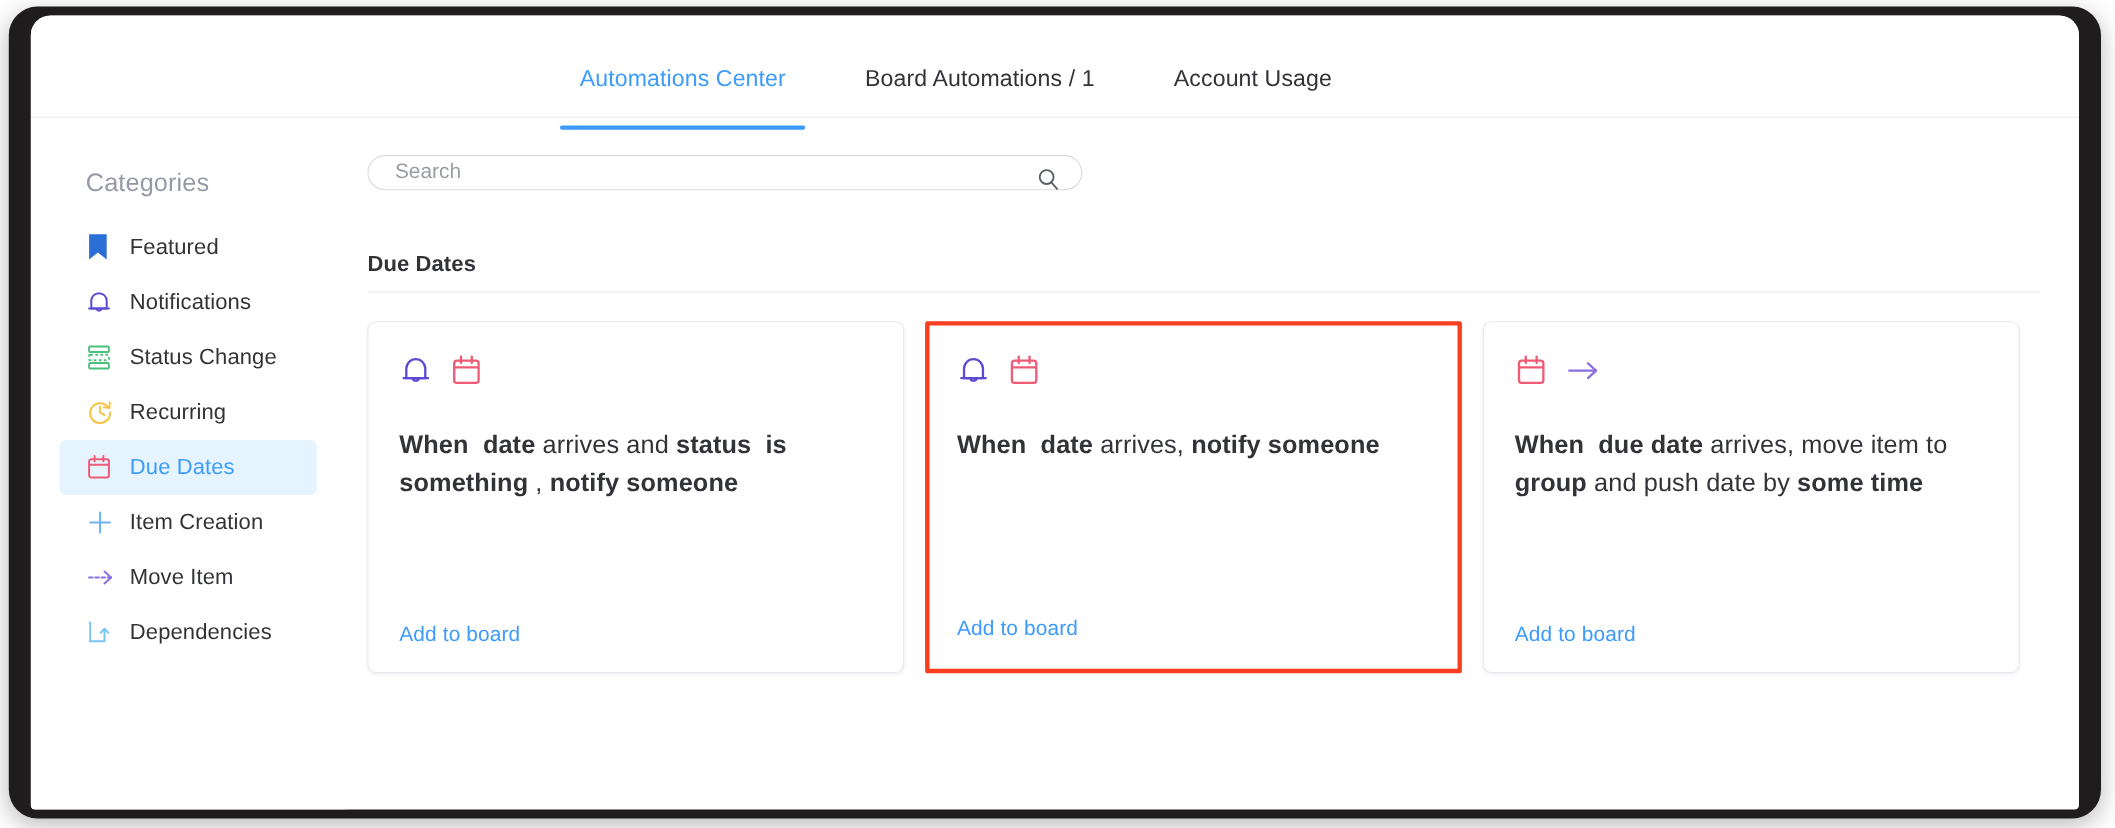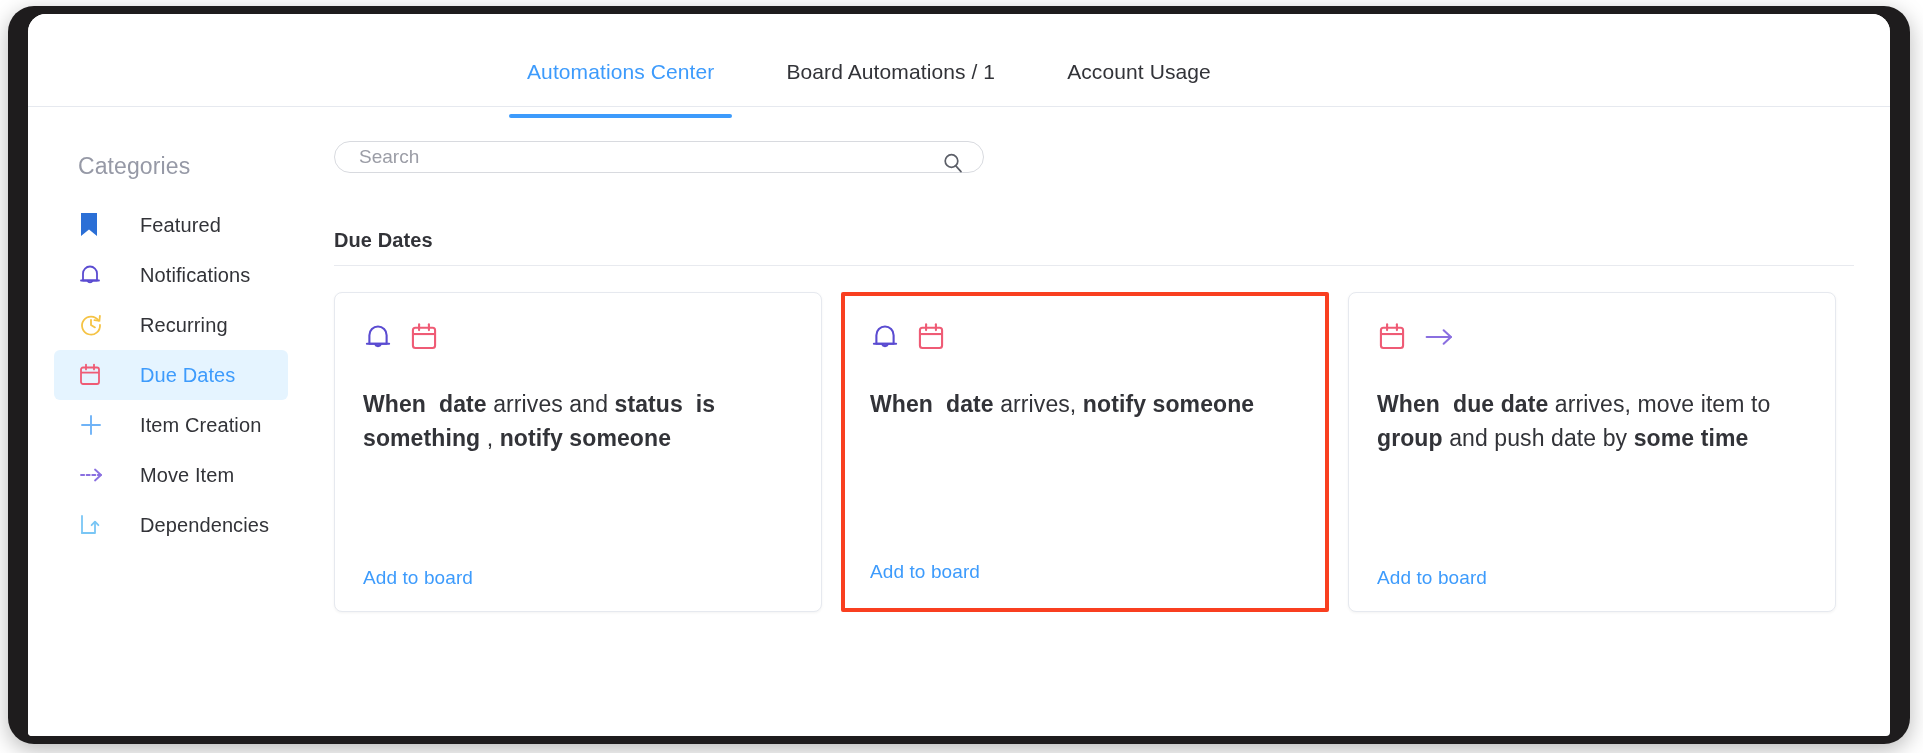--- a/index.html
+++ b/index.html
@@ -111,21 +111,21 @@
   .side-ico {
     width: 34px;
     flex: 0 0 34px;
     display: flex;
     align-items: center;
     justify-content: flex-start;
   }
   .side-label {
     font-size: 20px;
     color: #323338;
-    margin-left: 28px;
+    margin-left: 6px;
     letter-spacing: 0.1px;
     white-space: nowrap;
   }
   .side-item.active .side-label { color: #3d9bfc; }
 
   
   #main {
     flex: 1;
     padding: 34px 0 0 20px;
     position: relative;
@@ -274,20 +274,30 @@
           <span class="side-ico">
             <svg width="24" height="26" viewBox="0 0 24 26" fill="none" stroke="#5a4bd1" stroke-width="1.8">
               <path d="M5 18.5v-7a7 7 0 0 1 14 0v7z" stroke-linejoin="round"></path>
               <line x1="3" y1="18.5" x2="21" y2="18.5" stroke-linecap="round"></line>
               <path d="M9.6 18.8a2.6 2.6 0 0 0 4.8 0"></path>
             </svg>
           </span>
           <span class="side-label">Notifications</span>
         </div>
 
+        <div class="side-item">
+          <span class="side-ico">
+            <svg width="24" height="26" viewBox="0 0 24 26" fill="none" stroke="#4bc07a" stroke-width="1.7">
+              <rect x="3" y="3" width="18" height="5" rx="1"></rect>
+              <rect x="3" y="10.5" width="18" height="5" rx="1" stroke-dasharray="2.4 2.2"></rect>
+              <rect x="3" y="18" width="18" height="5" rx="1"></rect>
+            </svg>
+          </span>
+          <span class="side-label">Status Change</span>
+        </div>
 
         <div class="side-item">
           <span class="side-ico">
             <svg width="26" height="26" viewBox="0 0 26 26" fill="none" stroke="#f5c344" stroke-width="1.8" stroke-linecap="round">
               <path d="M20.5 8.6A9 9 0 1 0 22 13"></path>
               <polyline points="16.4,8.2 21.4,8.8 21.9,3.8" fill="none"></polyline>
               <polyline points="13,7.8 13,13 17,15.4"></polyline>
             </svg>
           </span>
           <span class="side-label">Recurring</span>

